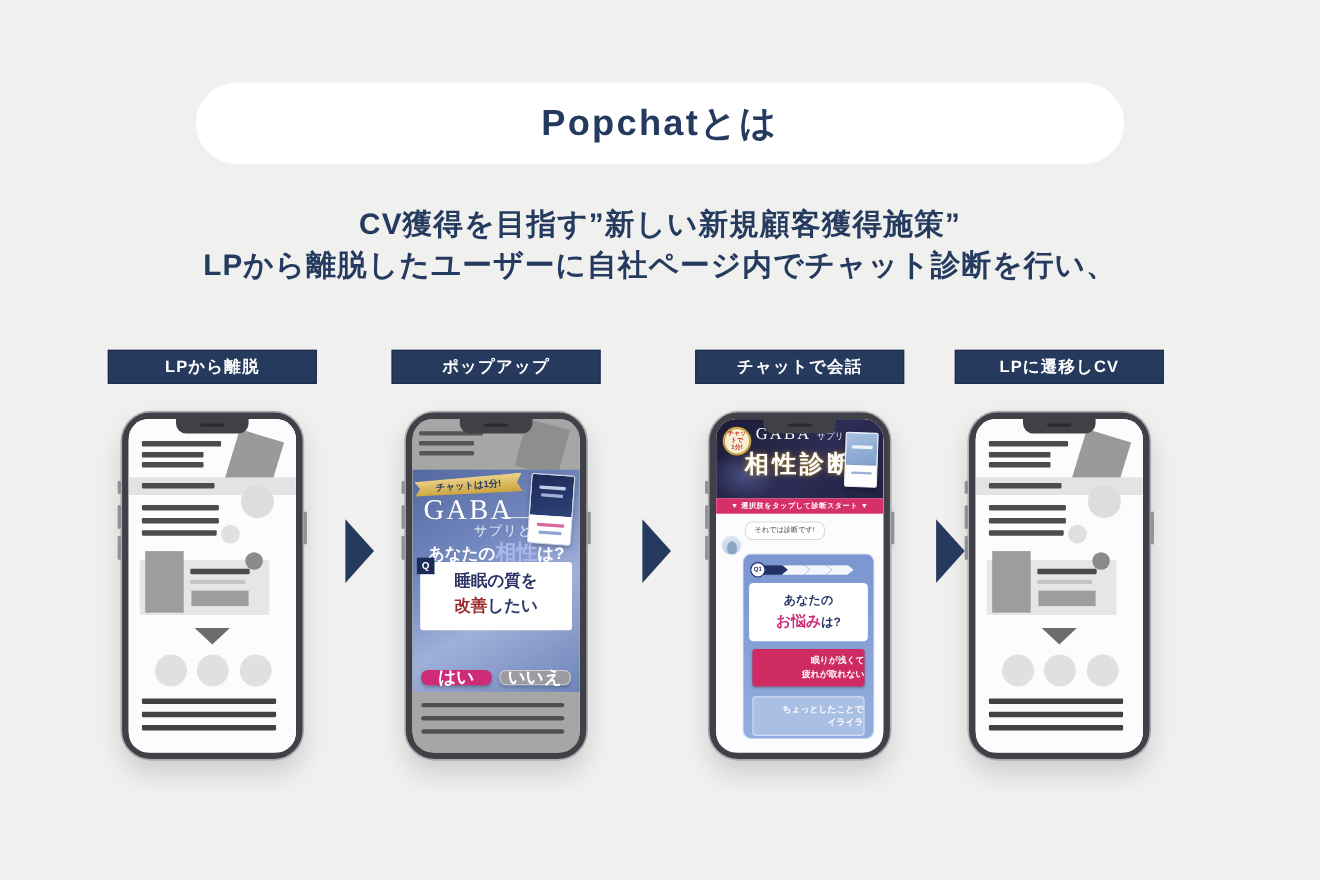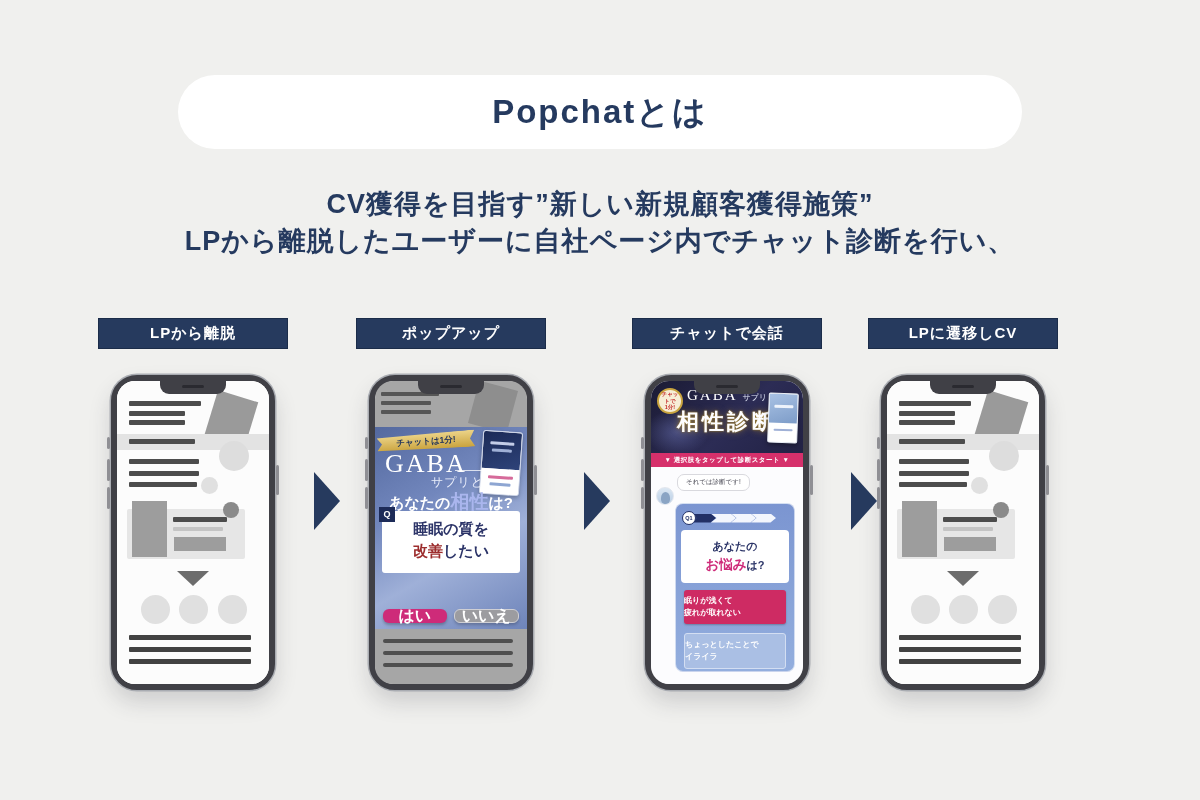--- a/index.html
+++ b/index.html
@@ -214,21 +214,21 @@
   .seg-off { background:rgba(250,251,255,.95); }
   .inner-card {
     background:#fff; border-radius:4px; text-align:center; padding:9px 2px 8px 2px;
     font-weight:bold; color:#2b3467; line-height:1.45;
   }
   .inner-card .l1 { font-size:11px; }
   .inner-card .l2 { font-size:11px; }
   .inner-card .mag { color:#ce2b79; font-size:13.5px; }
   .opt1, .opt2 {
     margin:7px 3px 0 3px; border-radius:3px; color:#fff; font-weight:bold;
-    font-size:8px; line-height:1.5; text-align:left; padding:5px 0;
+    font-size:8px; line-height:1.5; text-align:right; padding:5px 0;
   }
   .opt1 { background:#ce2b63; box-shadow:0 1px 2px rgba(0,0,0,.25); }
   .opt2 { background:#aabfe4; border:1px solid #d3def2; margin-top:9px; }
 </style>
 </head>
 <body>
 
 <div class="canvas">
 
   <div class="title-pill">

